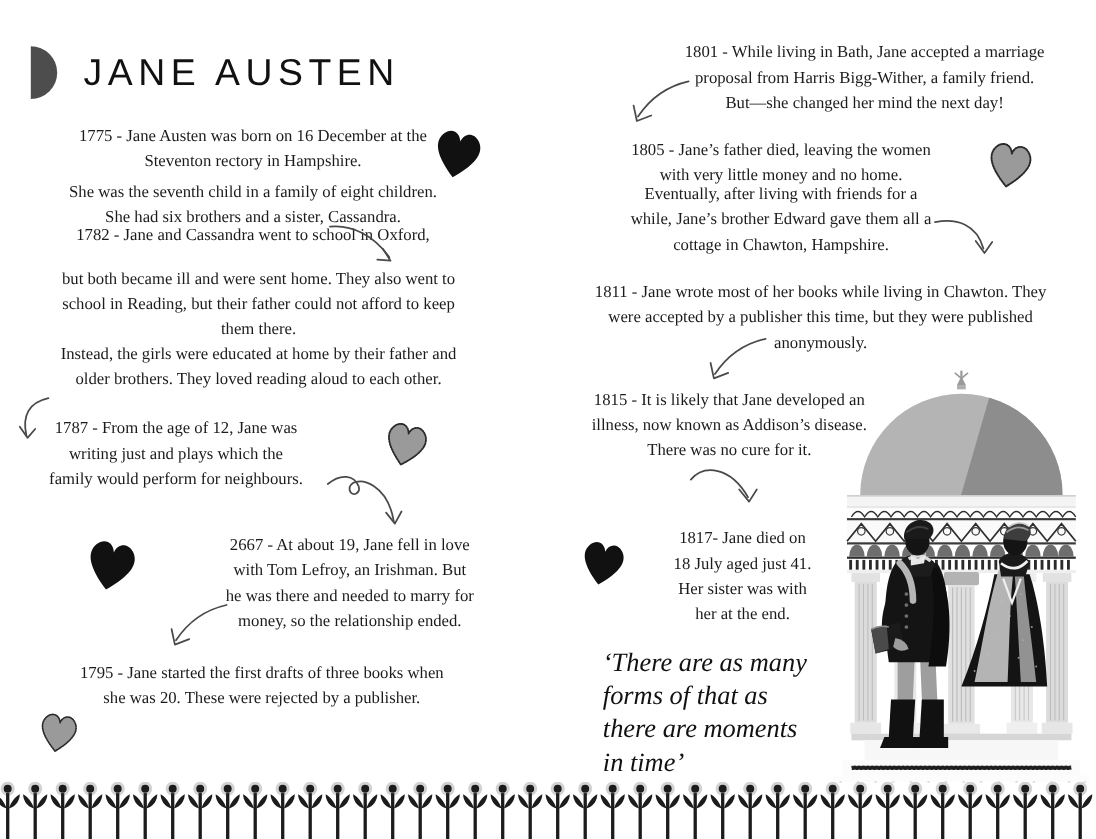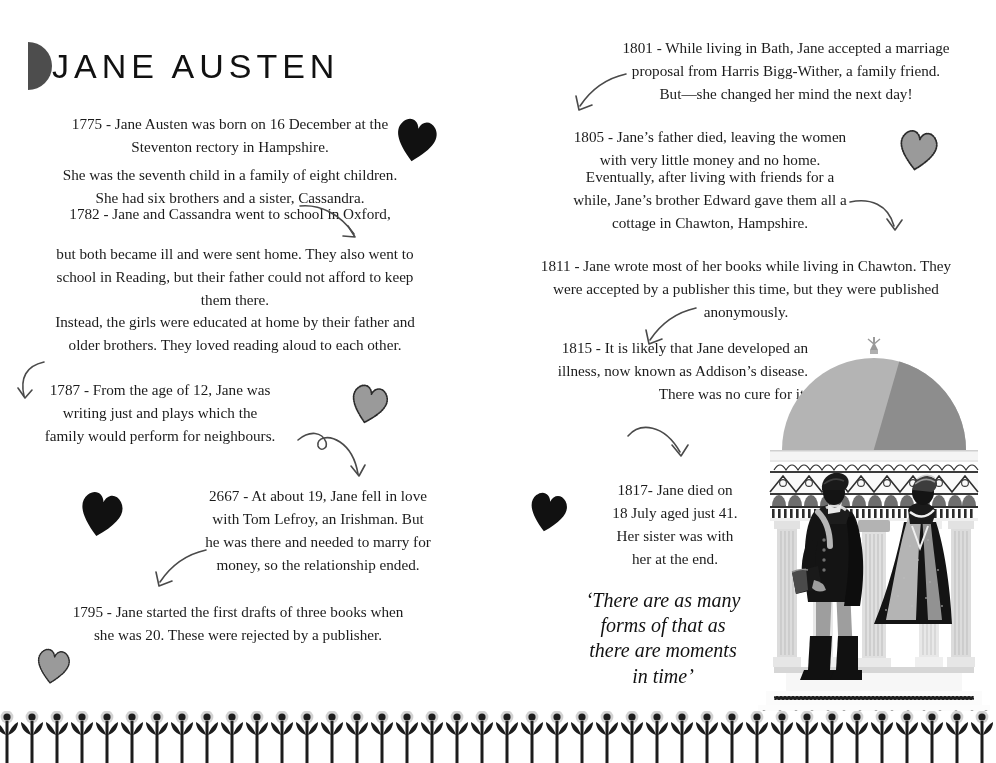--- a/index.html
+++ b/index.html
@@ -17,21 +17,21 @@
     color: #1a1a1a;
   }
 
   
   .header {
     position: absolute;
     left: 28px;
     top: 42px;
     display: flex;
     align-items: center;
-    gap: 0;
+    gap: 24px;
   }
   .half-dot {
     width: 24px;
     height: 48px;
     background: #4d4d4d;
     border-top-right-radius: 24px 24px;
     border-bottom-right-radius: 24px 24px;
   }
   .title {
     font-family: "Liberation Sans", "DejaVu Sans", sans-serif;
@@ -48,23 +48,23 @@
     text-align: center;
     font-size: 15.2px;
     line-height: 1.52;
     color: #1b1b1b;
   }
   .tblock p { margin: 0; }
 
   
   .quote {
     position: absolute;
-    text-align: center;
+    text-align: left;
     font-style: italic;
-    font-size: 20px;
+    font-size: 24px;
     line-height: 1.26;
     color: #111111;
     font-family: "Liberation Serif", "DejaVu Serif", serif;
   }
 
   
   .heart {
     position: absolute;
     transform-origin: 50% 50%;
   }
@@ -157,21 +157,21 @@
     <p>while, Jane’s brother Edward gave them all a</p>
     <p>cottage in Chawton, Hampshire.</p>
   </div>
 
   <div class="tblock" style="left:518px; top:254px; width:456px;">
     <p>1811 - Jane wrote most of her books while living in Chawton. They</p>
     <p>were accepted by a publisher this time, but they were published</p>
     <p>anonymously.</p>
   </div>
 
-  <div class="tblock" style="left:518px; top:336px; width:290px;text-align:right;">
+  <div class="tblock" style="left:518px; top:352px; width:290px;">
     <p>1815 - It is likely that Jane developed an</p>
     <p>illness, now known as Addison’s disease.</p>
     <p>There was no cure for it.</p>
   </div>
 
   <div class="tblock" style="left:580px; top:478px; width:190px;">
     <p>1817- Jane died on</p>
     <p>18 July  aged just 41.</p>
     <p>Her sister was with</p>
     <p>her at the end.</p>

